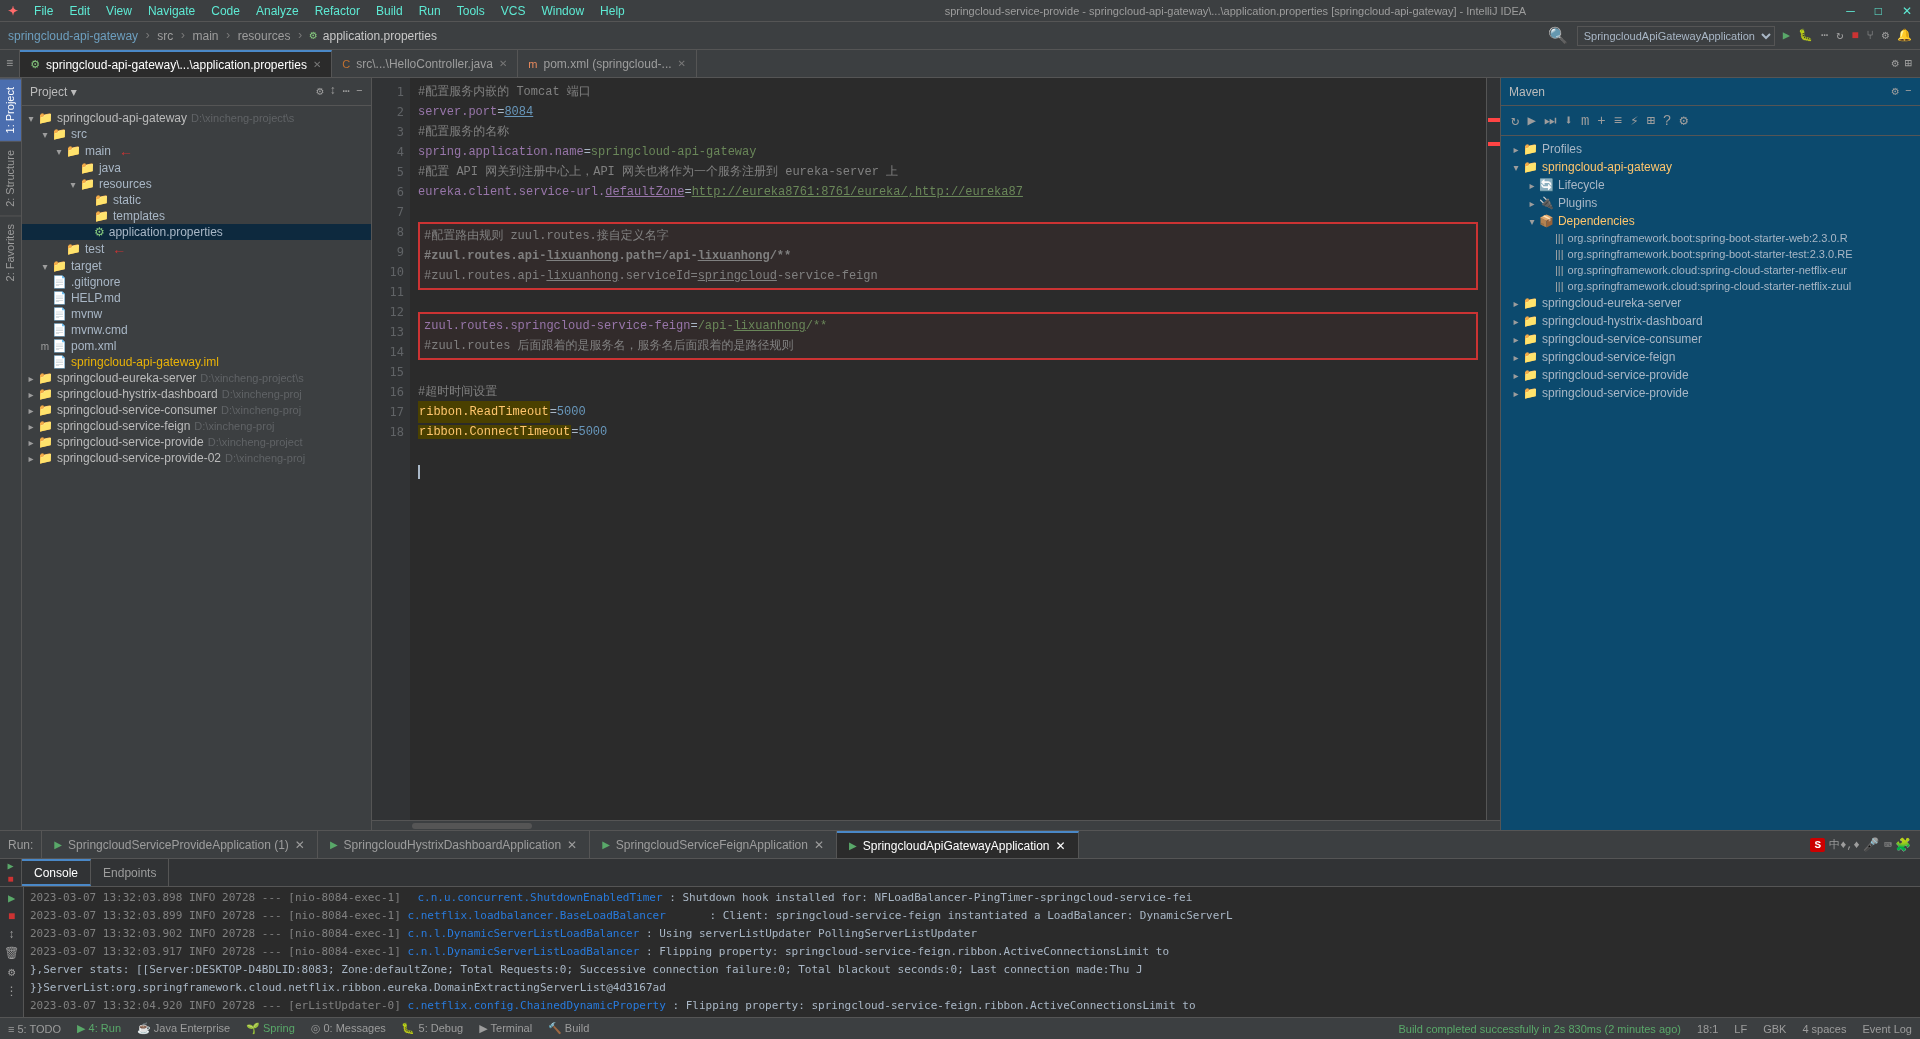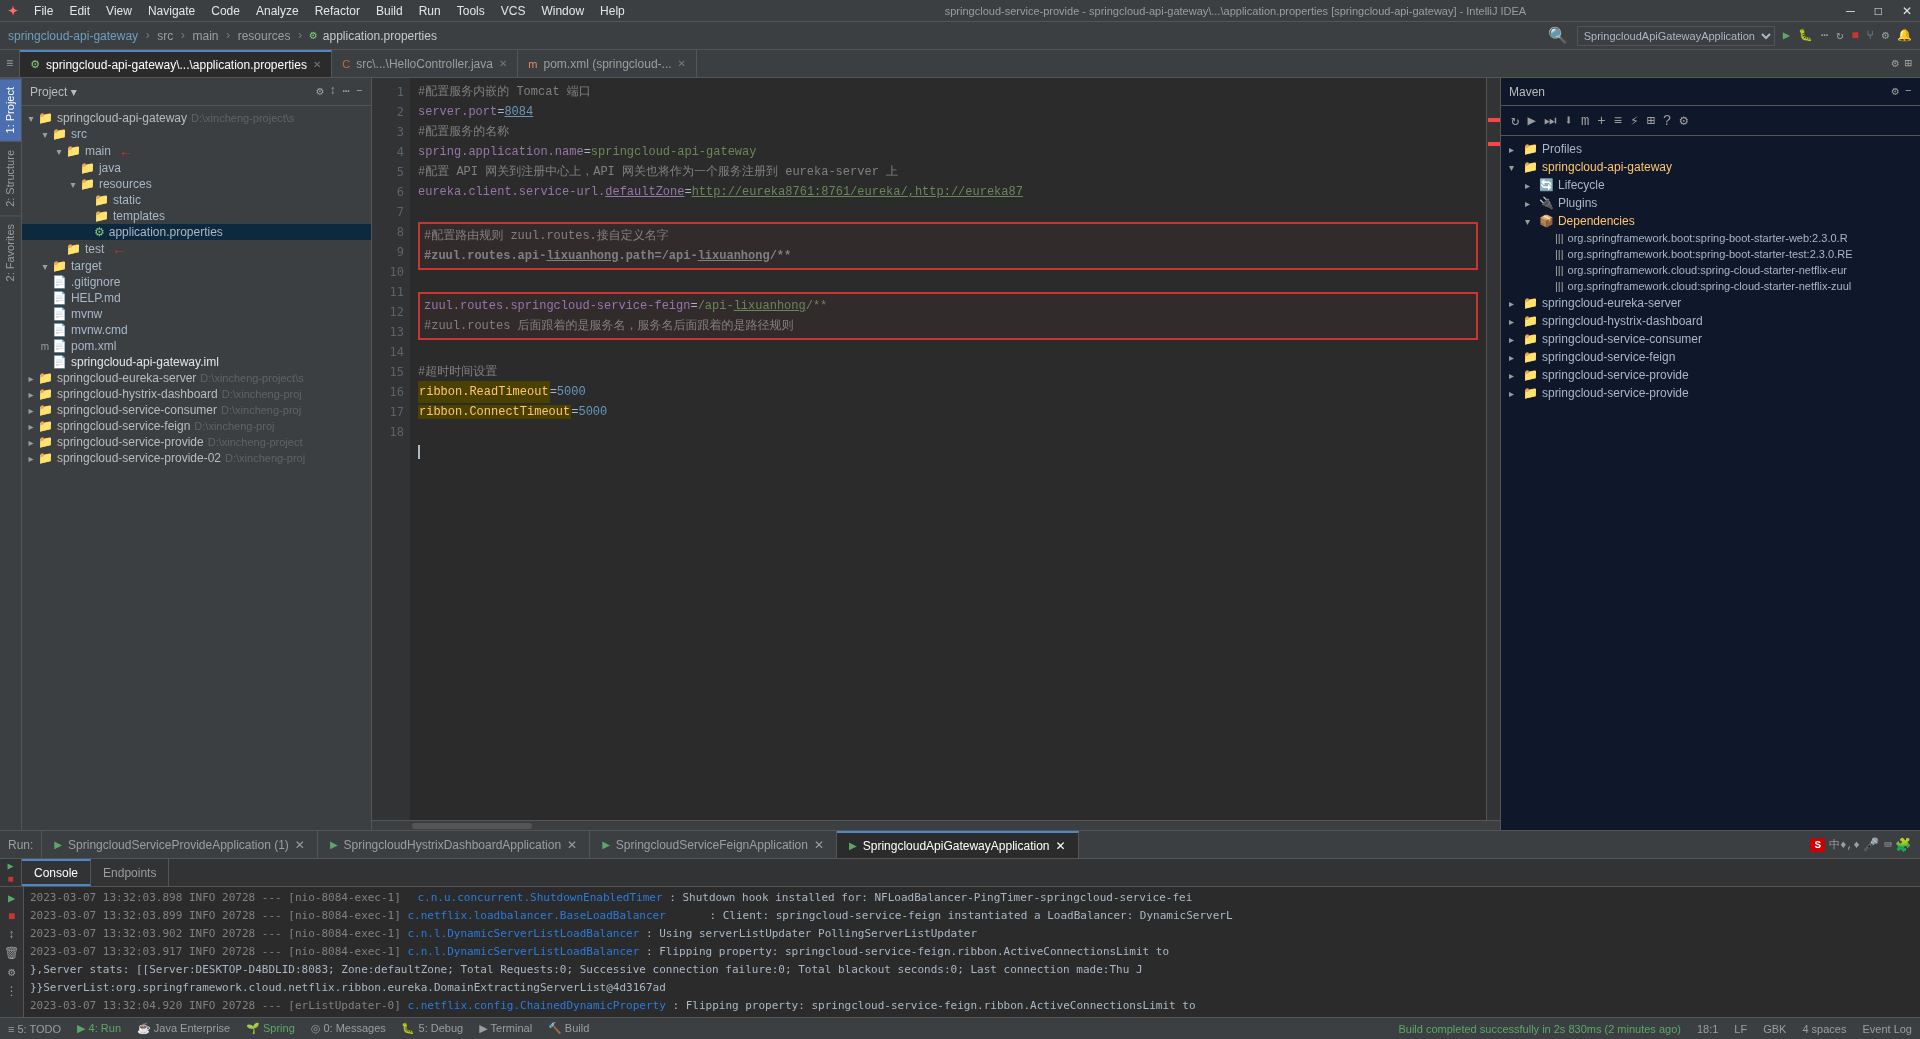--- a/index.html
+++ b/index.html
@@ -1,20 +1,20 @@
 <!DOCTYPE html>
 <html><head>
   <meta charset="utf-8">
   <style>
     * { margin: 0; padding: 0; box-sizing: border-box; }
     body { font-family: 'Consolas', 'Courier New', monospace; font-size: 12px; background: #2b2b2b; color: #a9b7c6; width: 1920px; height: 1039px; overflow: hidden; }
 
     
     .menu-bar { background: #3c3f41; height: 22px; display: flex; align-items: center; padding: 0 8px; gap: 16px; border-bottom: 1px solid #555; }
-    .menu-bar span { color: #e5e5e5; font-size: 12px; font-family: 'Segoe UI', Arial, sans-serif; cursor: pointer; }
+    .menu-bar span { color: #5eead4; font-size: 12px; font-family: 'Segoe UI', Arial, sans-serif; cursor: pointer; }
     .title-bar { background: #3c3f41; height: 28px; display: flex; align-items: center; padding: 0 8px; border-bottom: 1px solid #555; }
     .title-bar-left { display: flex; align-items: center; gap: 6px; flex: 1; }
     .title-bar-right { display: flex; align-items: center; gap: 8px; }
 
     
     .tab-bar { background: #3c3f41; height: 28px; display: flex; align-items: stretch; border-bottom: 1px solid #555; }
     .tab { display: flex; align-items: center; padding: 0 10px; gap: 6px; font-size: 12px; font-family: 'Segoe UI', Arial, sans-serif; color: #9d9d9d; border-right: 1px solid #555; cursor: pointer; white-space: nowrap; }
     .tab.active { background: #2b2b2b; color: #ffffff; border-top: 2px solid #4a88c7; }
     .tab .close { color: #787878; font-size: 10px; }
 
@@ -27,21 +27,21 @@
     .tree-item { display: flex; align-items: center; padding: 1px 4px 1px 0; cursor: pointer; white-space: nowrap; }
     .tree-item.selected { background: #4b6eaf; }
     .tree-item.active-file { background: #0d293e; }
     .tree-indent { display: inline-block; }
     .tree-arrow { width: 14px; display: inline-block; text-align: center; color: #9d9d9d; font-size: 10px; }
 
     
     .editor-area { flex: 1; display: flex; flex-direction: column; background: #2b2b2b; position: relative; }
 
     
-    .maven-panel { width: 420px; background: #0f172a; border-left: 1px solid #555; display: flex; flex-direction: column; }
+    .maven-panel { width: 420px; background: #0c4a6e; border-left: 1px solid #555; display: flex; flex-direction: column; text-align: center; }
     .maven-header { height: 28px; display: flex; align-items: center; justify-content: space-between; padding: 0 8px; border-bottom: 1px solid #555; }
     .maven-header-title { color: #bbbbbb; font-size: 12px; font-family: 'Segoe UI', Arial, sans-serif; }
     .maven-toolbar { display: flex; align-items: center; padding: 4px 8px; gap: 4px; border-bottom: 1px solid #555; }
     .maven-toolbar-btn { color: #9d9d9d; font-size: 14px; cursor: pointer; padding: 2px; }
     .maven-tree { flex: 1; overflow-y: auto; padding: 4px 0; font-size: 12px; font-family: 'Segoe UI', Arial, sans-serif; }
     .maven-item { display: flex; align-items: center; padding: 2px 8px; cursor: pointer; white-space: nowrap; color: #a9b7c6; }
     .maven-item.open { color: #ffc66d; }
     .maven-arrow { width: 14px; display: inline-block; color: #9d9d9d; font-size: 10px; }
     .run-tabs { height: 28px; display: flex; align-items: stretch; background: #3c3f41; border-bottom: 1px solid #555; }
     .run-tab { display: flex; align-items: center; padding: 0 12px; gap: 6px; font-size: 12px; font-family: 'Segoe UI', Arial, sans-serif; color: #9d9d9d; border-right: 1px solid #555; cursor: pointer; }
@@ -266,21 +266,21 @@
           <span class="tree-indent" style="padding-left:16px;"></span>
           <span class="tree-arrow">m</span>
           <span style="color:#e88a5e;margin-right:4px;">📄</span>
           <span style="color:#a9b7c6;">pom.xml</span>
         </div>
 
         <div class="tree-item">
           <span class="tree-indent" style="padding-left:16px;"></span>
           <span class="tree-arrow"></span>
           <span style="margin-right:4px;">📄</span>
-          <span style="color:#e5e5e5;">springcloud-api-gateway.iml</span>
+          <span style="color:#eab308;">springcloud-api-gateway.iml</span>
         </div>
 
         <div class="tree-item">
           <span class="tree-indent" style="padding-left:2px;"></span>
           <span class="tree-arrow">▸</span>
           <span style="color:#4e9fd4;margin-right:4px;">📁</span>
           <span style="color:#bbbbbb;">springcloud-eureka-server</span>
           <span style="color:#606366;font-size:11px;margin-left:4px;">D:\xincheng-project\s</span>
         </div>
         <div class="tree-item">
@@ -360,20 +360,21 @@
           <div><span style="color:#9876aa;">eureka.client.service-url.<span style="text-decoration:underline;color:#9876aa;">defaultZone</span></span><span style="color:#a9b7c6;">=</span><span style="color:#6a8759;text-decoration:underline;">http://eureka8761:8761/eureka/,http://eureka87</span></div>
 
           <div>&nbsp;</div>
 
           <div style="border:2px solid #cc3333;margin-bottom:2px;padding:2px 4px;background:rgba(204,51,51,0.05);">
 
             <div><span style="color:#808080;">#配置路由规则 zuul.routes.接自定义名字</span></div>
 
             <div><span style="color:#808080;font-weight:bold;">#zuul.routes.api-<span style="text-decoration:underline;color:#808080;">lixuanhong</span>.path=/api-<span style="text-decoration:underline;color:#808080;">lixuanhong</span>/**</span></div>
 
+            <div><span style="color:#808080;">#zuul.routes.api-<span style="text-decoration:underline;color:#808080;">lixuanhong</span>.serviceId=<span style="text-decoration:underline;color:#808080;">springcloud</span>-service-feign</span></div>
           </div>
 
           <div>&nbsp;</div>
 
           <div style="border:2px solid #cc3333;margin-bottom:2px;padding:2px 4px;background:rgba(204,51,51,0.05);">
 
             <div><span style="color:#9876aa;">zuul.routes.springcloud-service-feign</span><span style="color:#a9b7c6;">=</span><span style="color:#6a8759;">/api-<span style="text-decoration:underline;color:#6a8759;">lixuanhong</span>/**</span></div>
 
             <div><span style="color:#808080;">#zuul.routes 后面跟着的是服务名，服务名后面跟着的是路径规则</span></div>
           </div>

